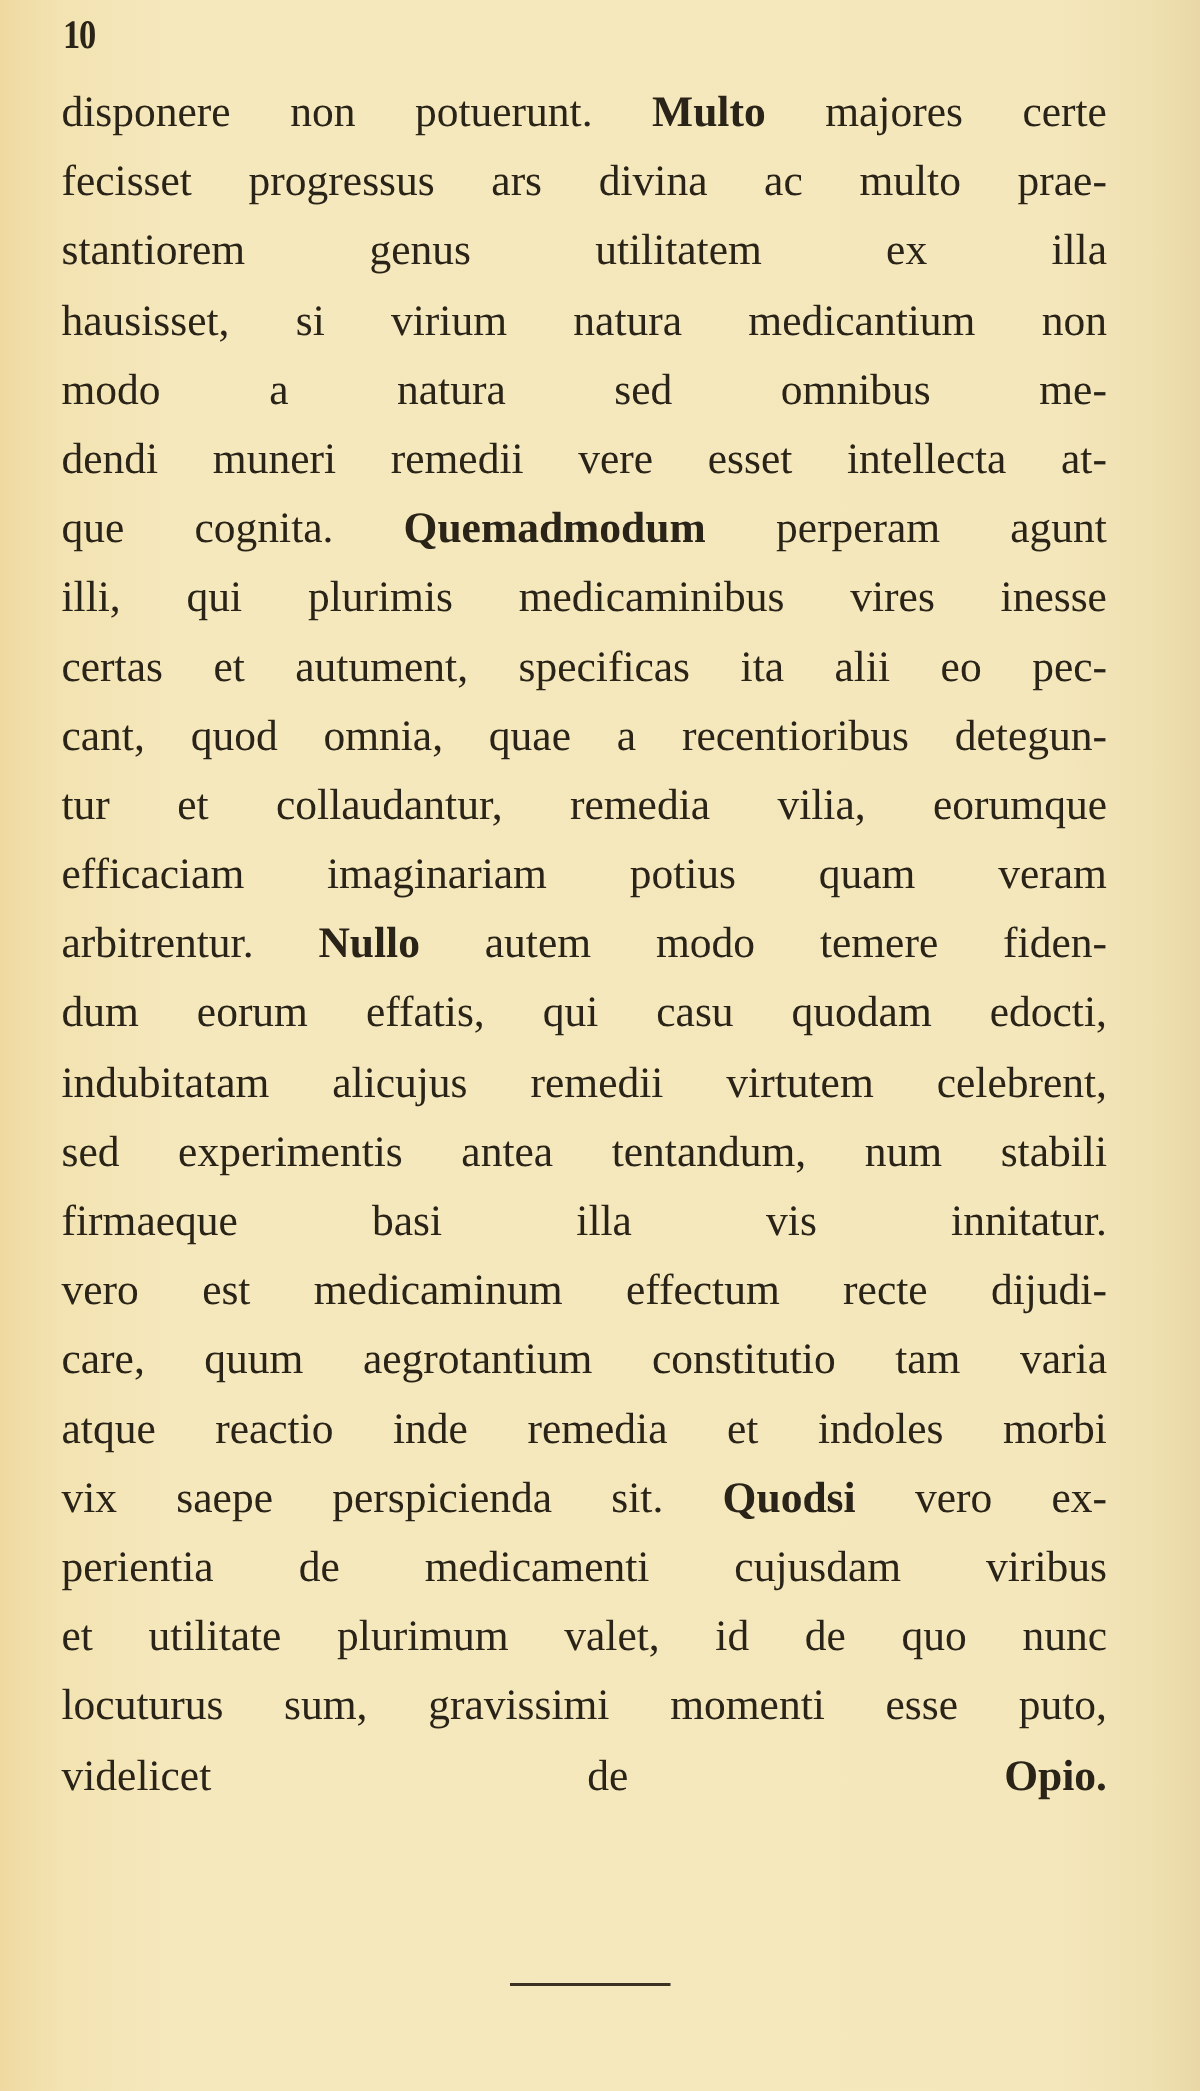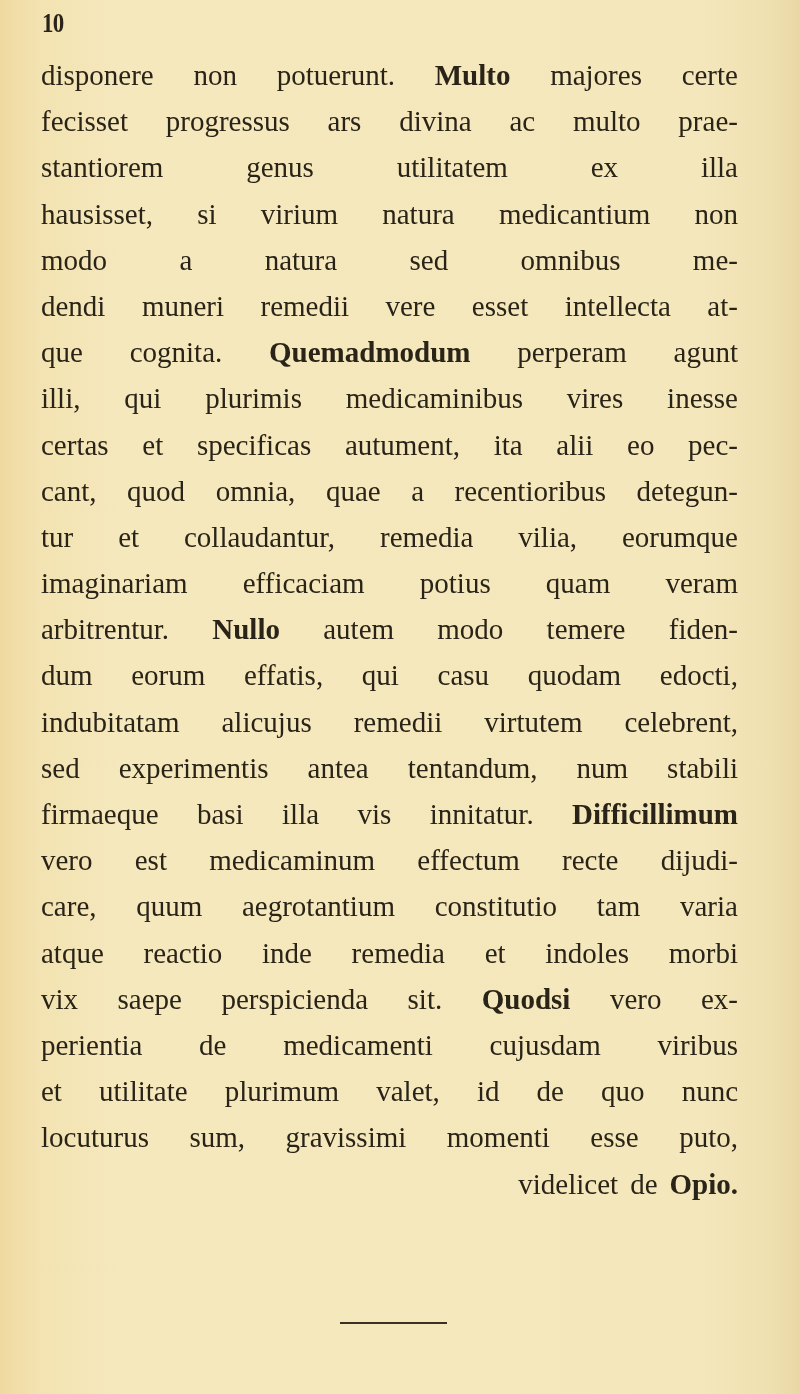--- a/index.html
+++ b/index.html
@@ -22,21 +22,21 @@
     width: 697px;
   }
   .line {
     height: 46.2px; line-height: 46px;
     font-size: 29px;
     font-family: "Liberation Serif", serif;
     white-space: nowrap;
     display: flex; justify-content: space-between;
     transform-origin: left center;
   }
-  .line.last { justify-content: flex-end; gap: 12px; }
+  .line.last { justify-content: space-between; gap: 12px; }
   .line span.w { display: inline-block; }
   .bold { font-weight: bold; }
   .rule {
     position: absolute; left: 340px; top: 1322px;
     width: 107px; height: 2px; background: #3a3122;
   }
 </style>
 </head>
 <body>
 
@@ -103,22 +103,22 @@
       <span class="w">illi,</span>
       <span class="w">qui</span>
       <span class="w">plurimis</span>
       <span class="w">medicaminibus</span>
       <span class="w">vires</span>
       <span class="w">inesse</span>
     </div>
     <div class="line">
       <span class="w">certas</span>
       <span class="w">et</span>
+      <span class="w">autument,</span>
       <span class="w">specificas</span>
-      <span class="w">autument,</span>
       <span class="w">ita</span>
       <span class="w">alii</span>
       <span class="w">eo</span>
       <span class="w">pec-</span>
     </div>
     <div class="line">
       <span class="w">cant,</span>
       <span class="w">quod</span>
       <span class="w">omnia,</span>
       <span class="w">quae</span>
@@ -128,22 +128,22 @@
     </div>
     <div class="line">
       <span class="w">tur</span>
       <span class="w">et</span>
       <span class="w">collaudantur,</span>
       <span class="w">remedia</span>
       <span class="w">vilia,</span>
       <span class="w">eorumque</span>
     </div>
     <div class="line">
+      <span class="w">efficaciam</span>
       <span class="w">imaginariam</span>
-      <span class="w">efficaciam</span>
       <span class="w">potius</span>
       <span class="w">quam</span>
       <span class="w">veram</span>
     </div>
     <div class="line">
       <span class="w">arbitrentur.</span>
       <span class="w bold">Nullo</span>
       <span class="w">autem</span>
       <span class="w">modo</span>
       <span class="w">temere</span>
@@ -172,21 +172,20 @@
       <span class="w">tentandum,</span>
       <span class="w">num</span>
       <span class="w">stabili</span>
     </div>
     <div class="line">
       <span class="w">firmaeque</span>
       <span class="w">basi</span>
       <span class="w">illa</span>
       <span class="w">vis</span>
       <span class="w">innitatur.</span>
-      <span class="w bold">Difficillimum</span>
     </div>
     <div class="line">
       <span class="w">vero</span>
       <span class="w">est</span>
       <span class="w">medicaminum</span>
       <span class="w">effectum</span>
       <span class="w">recte</span>
       <span class="w">dijudi-</span>
     </div>
     <div class="line">

